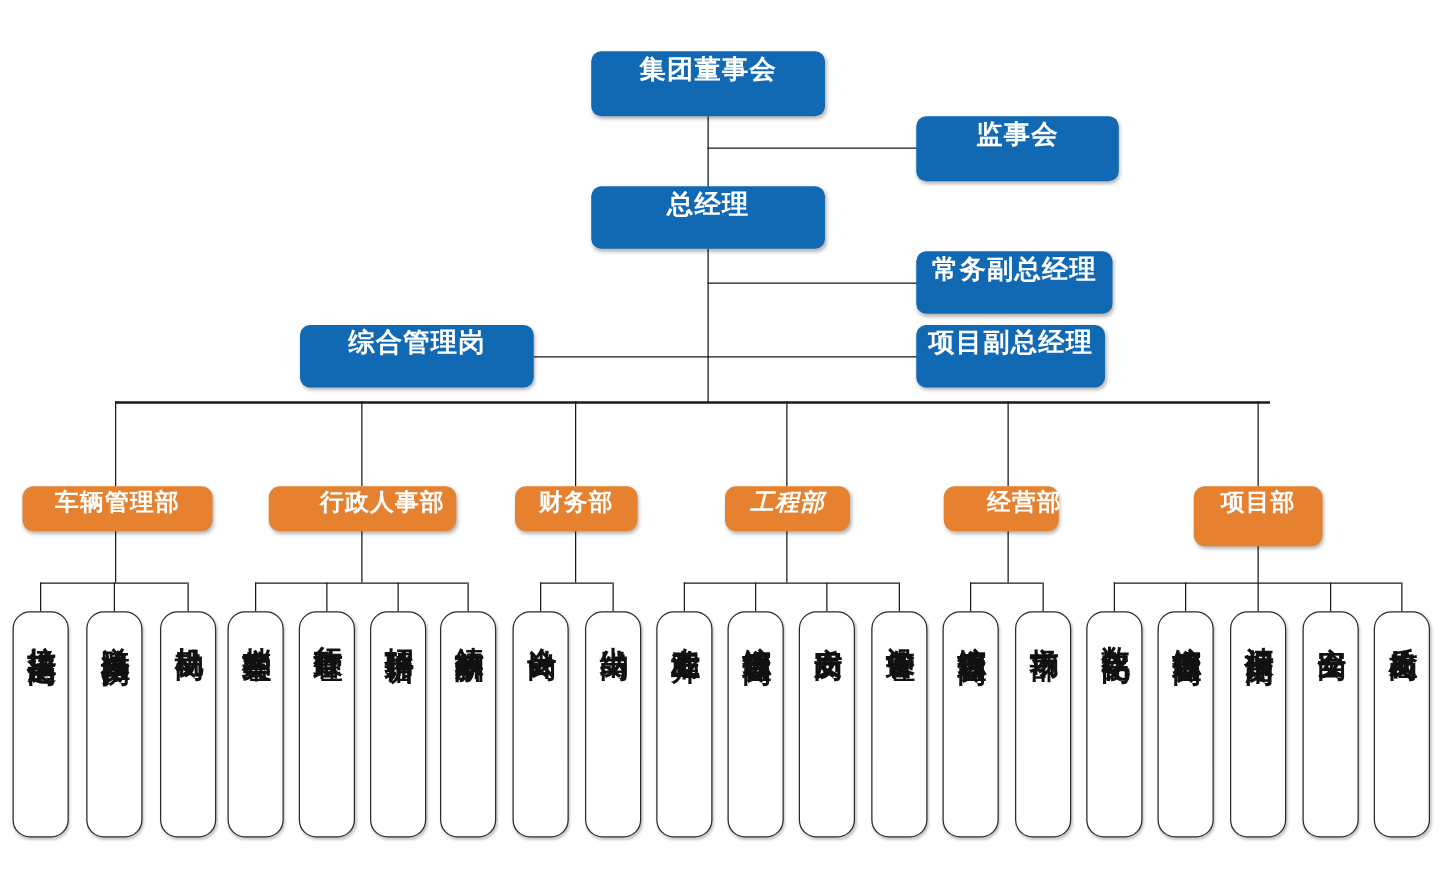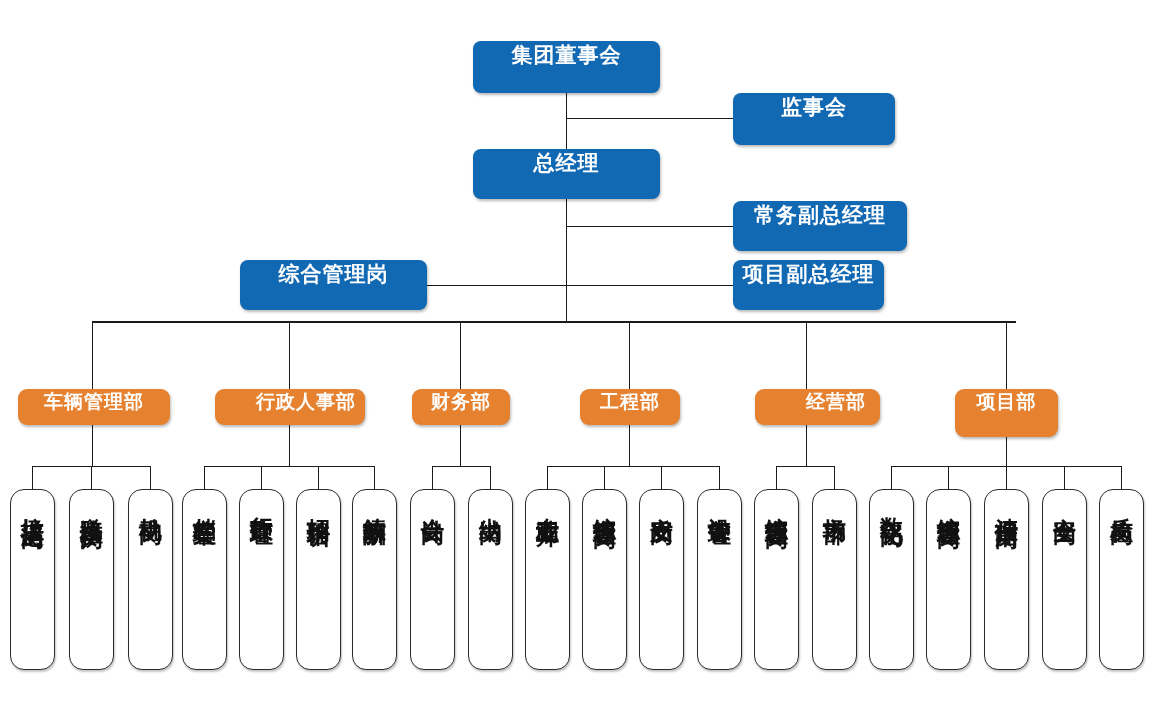--- a/index.html
+++ b/index.html
@@ -148,45 +148,45 @@
   </div>
 
   <div class="node blue" style="left:733px; top:93px; width:162px; height:52px;">
     <span>监事会</span>
   </div>
 
   <div class="node blue" style="left:473px; top:149px; width:187px; height:50px;">
     <span>总经理</span>
   </div>
 
-  <div class="node blue" style="left:733px; top:201px; width:174px; height:50px;">
+  <div class="node blue" style="left:733px; top:201px; width:157px; height:50px;">
     <span>常务副总经理</span>
   </div>
 
   <div class="node blue" style="left:733px; top:260px; width:151px; height:50px;">
     <span>项目副总经理</span>
   </div>
 
   <div class="node blue" style="left:240px; top:260px; width:187px; height:50px;">
     <span>综合管理岗</span>
   </div>
 
   <div class="node orange" style="left:18px; top:389px; width:152px; height:36px;">
     <span>车辆管理部</span>
   </div>
   <div class="node orange" style="left:215px; top:389px; width:150px; height:36px;padding-left:32px;">
     <span>行政人事部</span>
   </div>
   <div class="node orange" style="left:412px; top:389px; width:98px; height:36px;">
     <span>财务部</span>
   </div>
-  <div class="node orange" style="left:580px; top:389px; width:100px; height:36px;">
+  <div class="node orange" style="left:580px; top:389px; width:100px; height:36px;font-style:italic;">
     <span>工程部</span>
   </div>
-  <div class="node orange" style="left:755px; top:389px; width:125px; height:36px;padding-left:37px;">
+  <div class="node orange" style="left:755px; top:389px; width:92px; height:36px;padding-left:37px;">
     <span>经营部</span>
   </div>
   <div class="node orange" style="left:955px; top:389px; width:103px; height:48px;">
     <span>项目部</span>
   </div>
 
   <div class="leaf" style="left:10px; top:489px; width:45px; height:181px;">
     <span class="vtext">垃圾清运岗</span>
   </div>
   <div class="leaf" style="left:69px; top:489px; width:45px; height:181px;">

